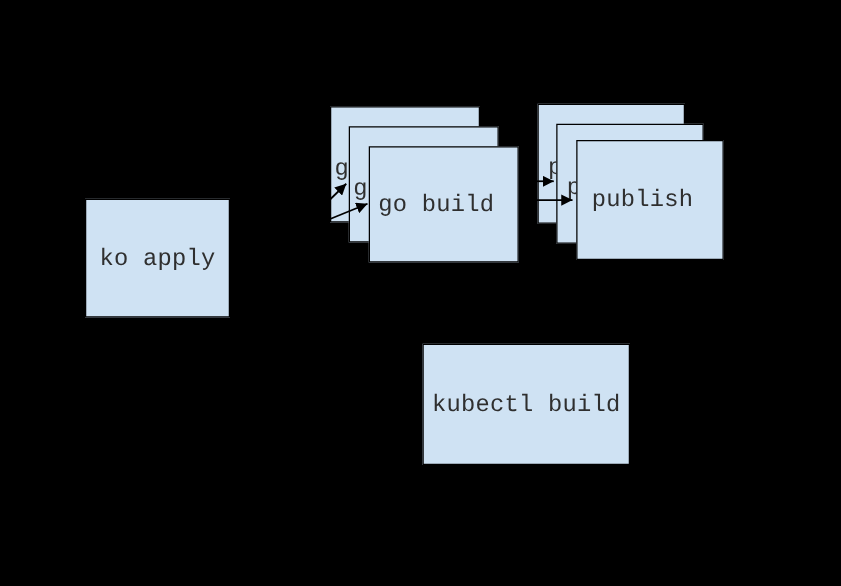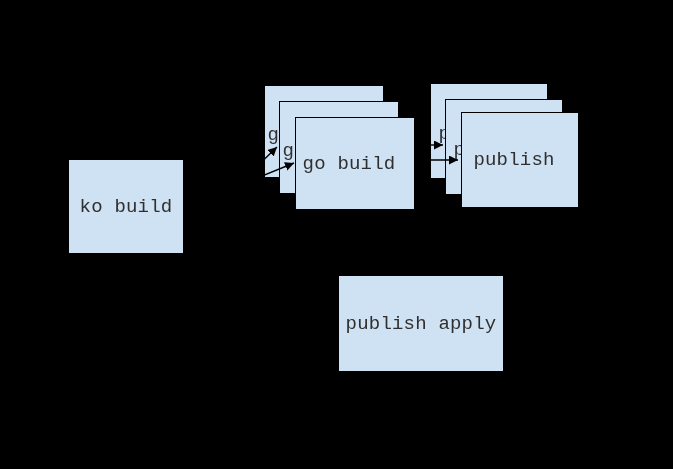--- a/index.html
+++ b/index.html
@@ -53,21 +53,21 @@
     pointer-events: none;
   }
 </style>
 </head>
 <body>
 
 <div class="canvas">
 
   
   <div class="node node-ko-apply">
-    <span class="label">ko build</span>
+    <span class="label">ko apply</span>
   </div>
 
   
   <div class="stack">
     <div class="node back go-back">
       <span class="label">go build</span>
     </div>
     <div class="node mid go-mid">
       <span class="label">go build</span>
     </div>
@@ -84,21 +84,21 @@
     <div class="node mid pub-mid">
       <span class="label">publish</span>
     </div>
     <div class="node front pub-front">
       <span class="label">publish</span>
     </div>
   </div>
 
   
   <div class="node node-kubectl-apply">
-    <span class="label">publish apply</span>
+    <span class="label">kubectl build</span>
   </div>
 
   
   <svg class="arrows" width="673" height="469" viewBox="0 0 673 469">
     <defs>
       <marker id="ah" markerUnits="userSpaceOnUse" markerWidth="10" markerHeight="9" refX="9" refY="4.5" orient="auto">
         <path d="M0,0 L9,4.5 L0,9 Z" fill="#000000"></path>
       </marker>
     </defs>
     <line x1="243" y1="180" x2="277" y2="147" stroke="#000000" stroke-width="1.4" marker-end="url(#ah)"></line>

